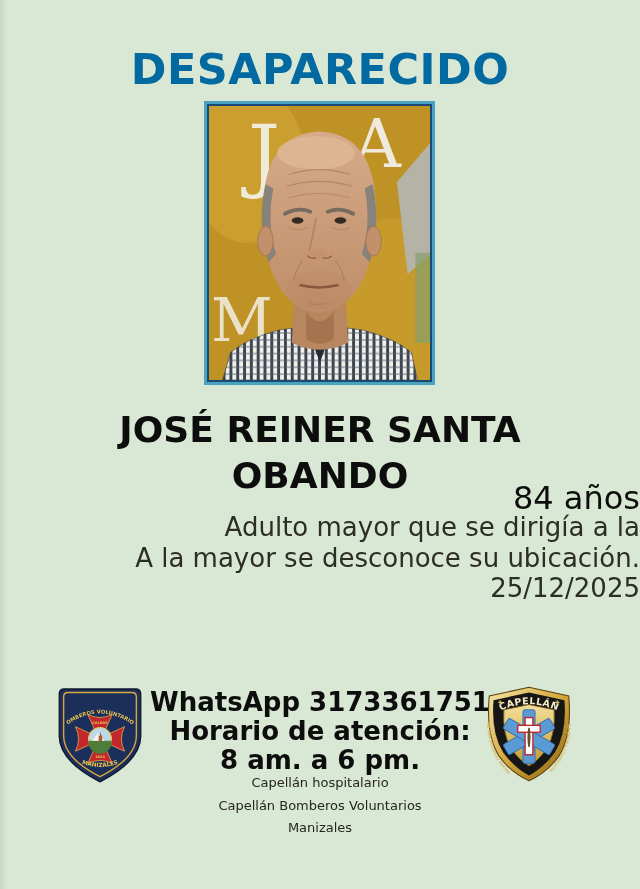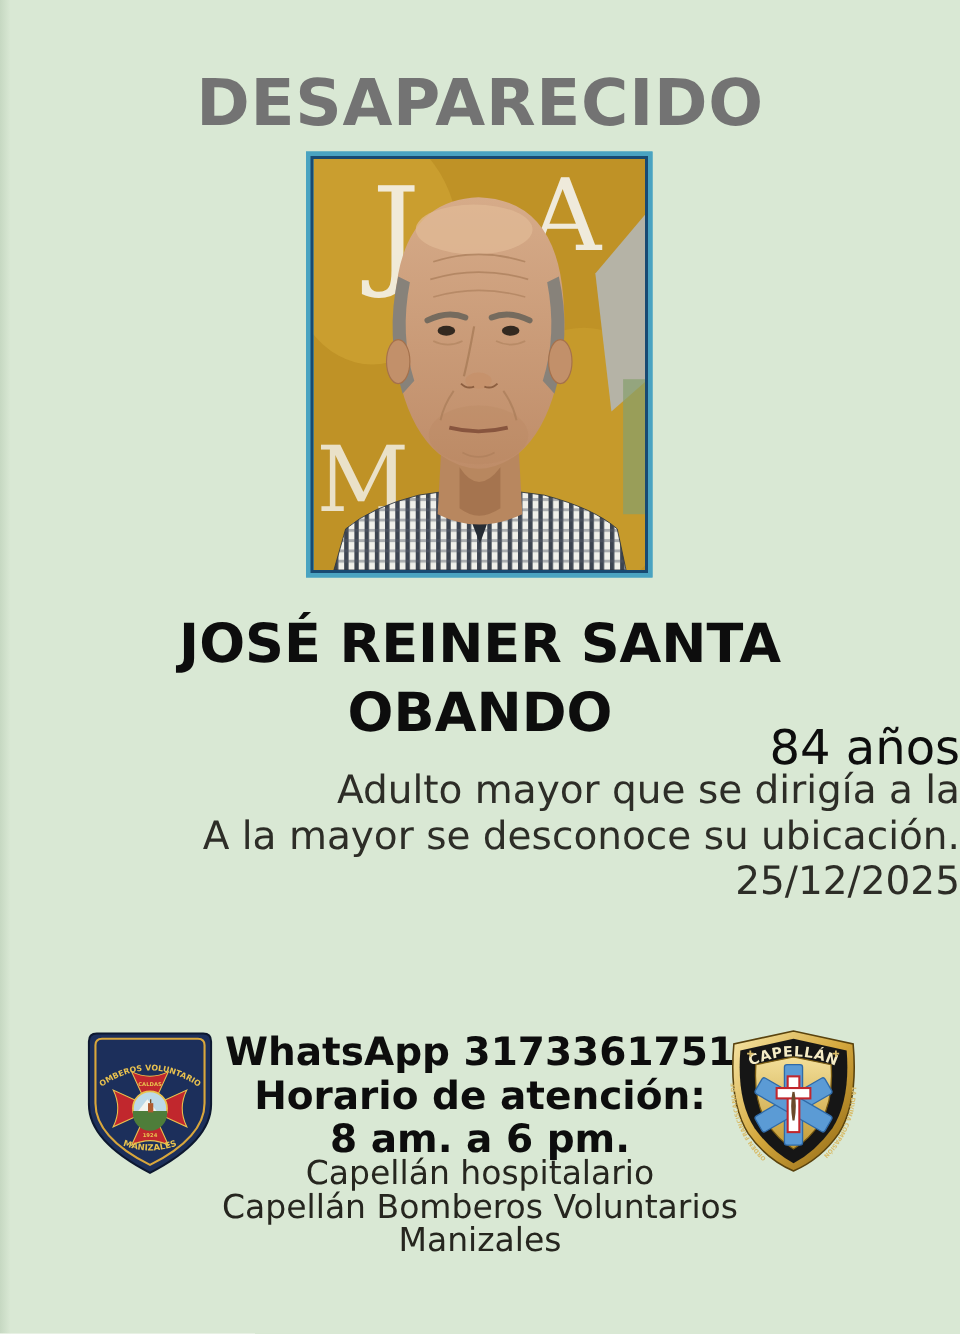--- a/index.html
+++ b/index.html
@@ -11,21 +11,21 @@
     font-family:"DejaVu Sans", sans-serif;
   }
   .edge-strip{
     position:absolute;left:0;top:0;width:7px;height:100%;
     background:linear-gradient(to right,#c6d8c2,#d9e8d4);
     pointer-events:none;
   }
   .title{
     position:absolute;top:44px;left:0;width:100%;
     text-align:center;
-    font-size:43px;font-weight:bold;color:#737373;
+    font-size:43px;font-weight:bold;color:#0369a1;
     letter-spacing:0.5px;
   }
   .photo-frame{
     position:absolute;left:204px;top:101px;
     width:231px;height:284px;
     border:3px solid #4aa3c1;
     box-sizing:border-box;
     background:#4aa3c1;
   }
   .photo-inner{
@@ -59,21 +59,21 @@
     position:absolute;left:0;width:100%;
     text-align:center;color:#0d0d0d;
     font-weight:bold;font-size:26px;
   }
   .info-whatsapp{top:687px;}
   .info-horario{top:716px;}
   .info-hours{top:745px;}
   .roles{
     position:absolute;top:772px;left:0;width:100%;
     text-align:center;color:#26261f;
-    font-size:22px;line-height:22.5px;
+    font-size:13px;line-height:22.5px;
   }
   .badge{position:absolute;}
   .badge svg{display:block;width:100%;height:100%;}
   .badge-fire{left:54px;top:684px;width:92px;height:102px;}
   .badge-chaplain{left:478px;top:682px;width:102px;height:104px;}
 </style>
 </head>
 <body>
 
 <div class="poster">

